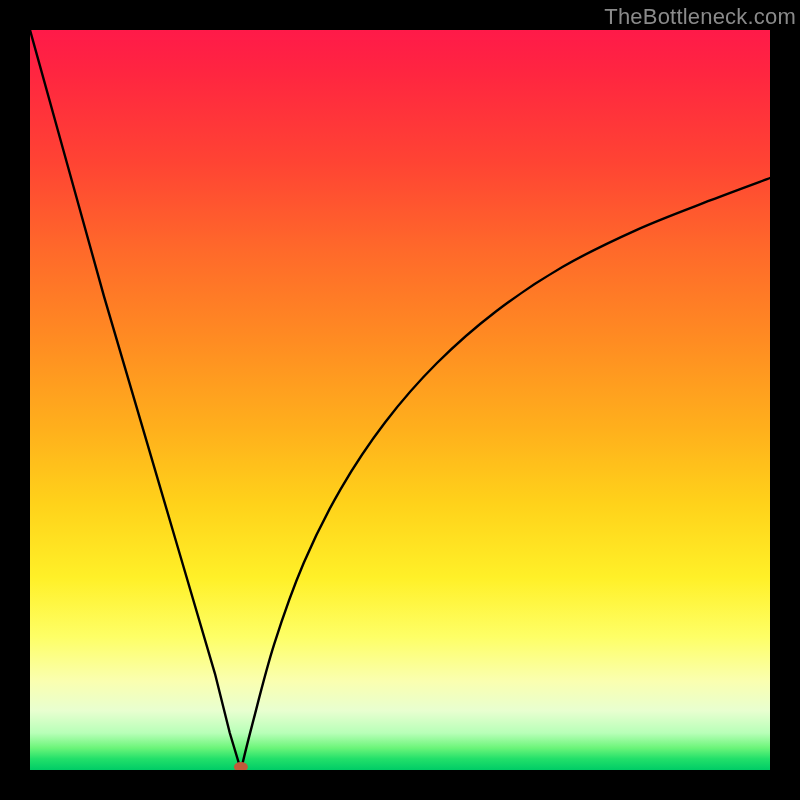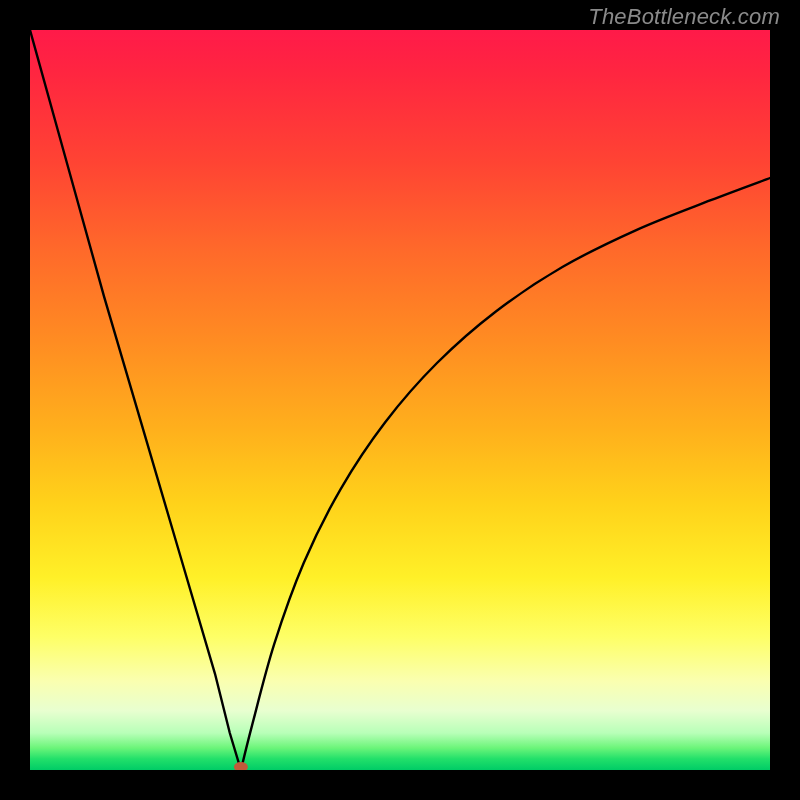--- a/index.html
+++ b/index.html
@@ -38,26 +38,25 @@
       #e8ffd0 92%,
       #b8ffb8 95%,
       #6cf57a 97%,
       #22e06a 98.5%,
       #00cc66 100%
     );
   }
   .watermark {
     position: absolute;
     top: 4px;
-    right: 20px;
+    right: 4px;
     color: #8a8a8a;
     font-size: 22px;
     letter-spacing: 0.2px;
     user-select: none;
-    font-style: italic;
   }
   svg.curve {
     position: absolute;
     left: 0;
     top: 0;
     width: 740px;
     height: 740px;
   }
 </style>
 </head>

